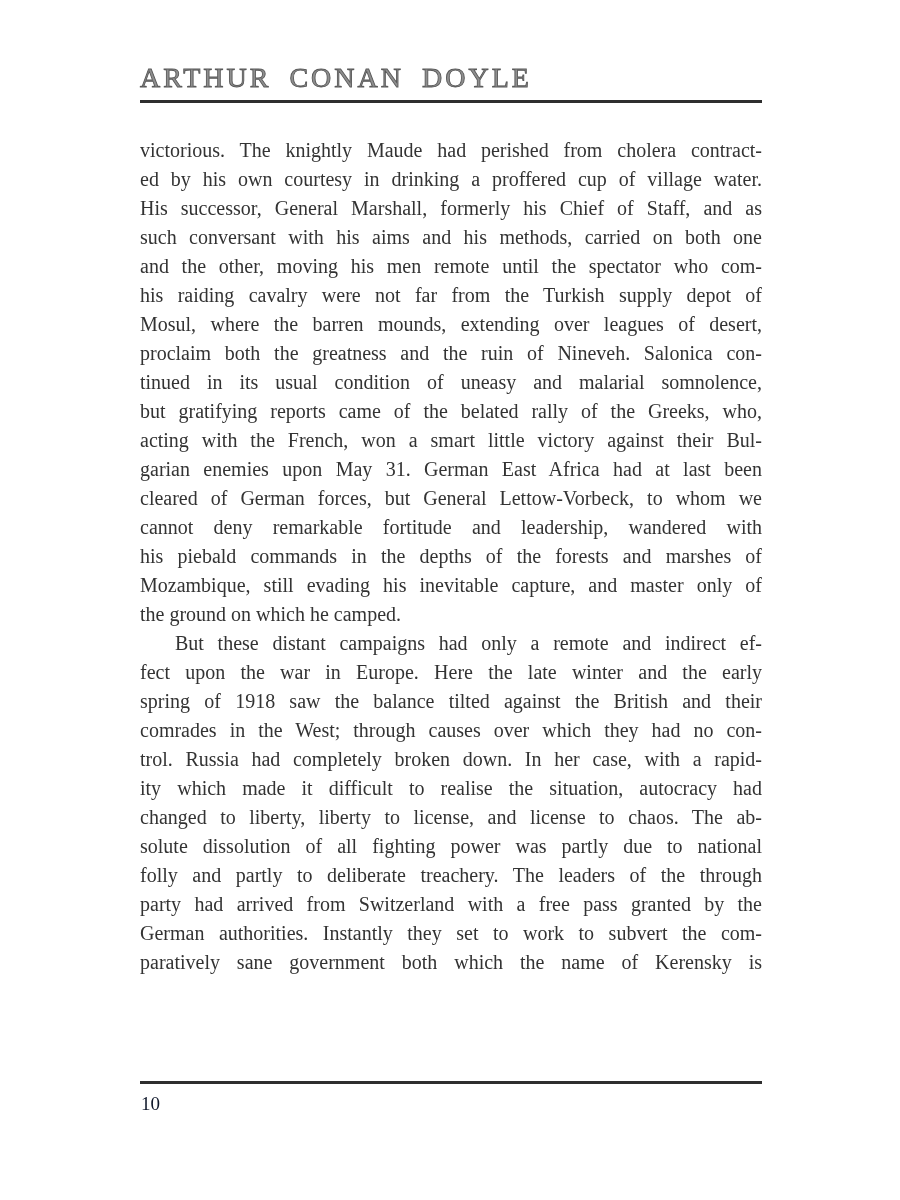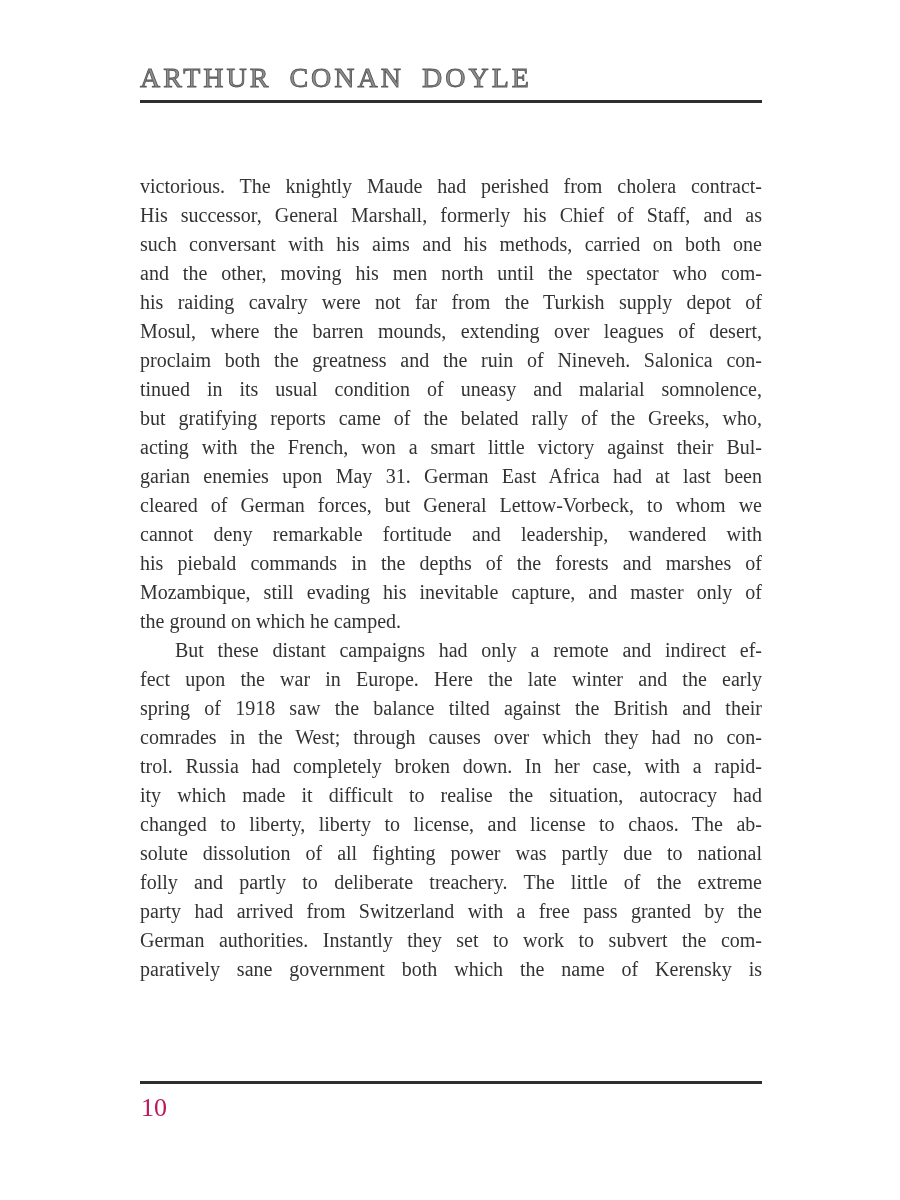--- a/index.html
+++ b/index.html
@@ -33,21 +33,20 @@
     background: #2e2e2e;
   }
   .body-text {
     position: absolute;
     left: 140px;
     top: 136px;
     width: 622px;
     color: #333333;
     font-size: 20px;
     line-height: 29px;
-    margin-top: 36px;
   }
   .line {
     height: 29px;
     overflow: hidden;
     text-align: justify;
     text-align-last: justify;
   }
   .line.flush-left {
     text-align: center;
     text-align-last: left;
@@ -60,59 +59,60 @@
     left: 140px;
     top: 1081px;
     width: 622px;
     height: 3px;
     background: #2e2e2e;
   }
   .page-number {
     position: absolute;
     left: 141px;
     top: 1093px;
-    font-size: 26px;
-    color: #be185d;
+    font-size: 19px;
+    color: #0f172a;
   }
 </style>
 </head>
 <body>
 
 <div class="page">
 
   <div class="header-author">ARTHUR CONAN DOYLE</div>
 
   <div class="header-rule"></div>
 
   <div class="body-text">
       <div class="line">victorious. The knightly Maude had perished from cholera contract-</div>
+      <div class="line">ed by his own courtesy in drinking a proffered cup of village water.</div>
       <div class="line">His successor, General Marshall, formerly his Chief of Staff, and as</div>
       <div class="line">such conversant with his aims and his methods, carried on both one</div>
-      <div class="line">and the other, moving his men north until the spectator who com-</div>
+      <div class="line">and the other, moving his men remote until the spectator who com-</div>
       <div class="line">his raiding cavalry were not far from the Turkish supply depot of</div>
       <div class="line">Mosul, where the barren mounds, extending over leagues of desert,</div>
       <div class="line">proclaim both the greatness and the ruin of Nineveh. Salonica con-</div>
       <div class="line">tinued in its usual condition of uneasy and malarial somnolence,</div>
       <div class="line">but gratifying reports came of the belated rally of the Greeks, who,</div>
       <div class="line">acting with the French, won a smart little victory against their Bul-</div>
       <div class="line">garian enemies upon May 31. German East Africa had at last been</div>
       <div class="line">cleared of German forces, but General Lettow-Vorbeck, to whom we</div>
       <div class="line">cannot deny remarkable fortitude and leadership, wandered with</div>
       <div class="line">his piebald commands in the depths of the forests and marshes of</div>
       <div class="line">Mozambique, still evading his inevitable capture, and master only of</div>
       <div class="line flush-left">the ground on which he camped.</div>
       <div class="line indent">But these distant campaigns had only a remote and indirect ef-</div>
       <div class="line">fect upon the war in Europe. Here the late winter and the early</div>
       <div class="line">spring of 1918 saw the balance tilted against the British and their</div>
       <div class="line">comrades in the West; through causes over which they had no con-</div>
       <div class="line">trol. Russia had completely broken down. In her case, with a rapid-</div>
       <div class="line">ity which made it difficult to realise the situation, autocracy had</div>
       <div class="line">changed to liberty, liberty to license, and license to chaos. The ab-</div>
       <div class="line">solute dissolution of all fighting power was partly due to national</div>
-      <div class="line">folly and partly to deliberate treachery. The little of the extreme</div>
+      <div class="line">folly and partly to deliberate treachery. The leaders of the through</div>
       <div class="line">party had arrived from Switzerland with a free pass granted by the</div>
       <div class="line">German authorities. Instantly they set to work to subvert the com-</div>
       <div class="line">paratively sane government both which the name of Kerensky is</div>
     </div>
 
   <div class="footer-rule"></div>
 
   <div class="page-number">10</div>
 
 </div>

